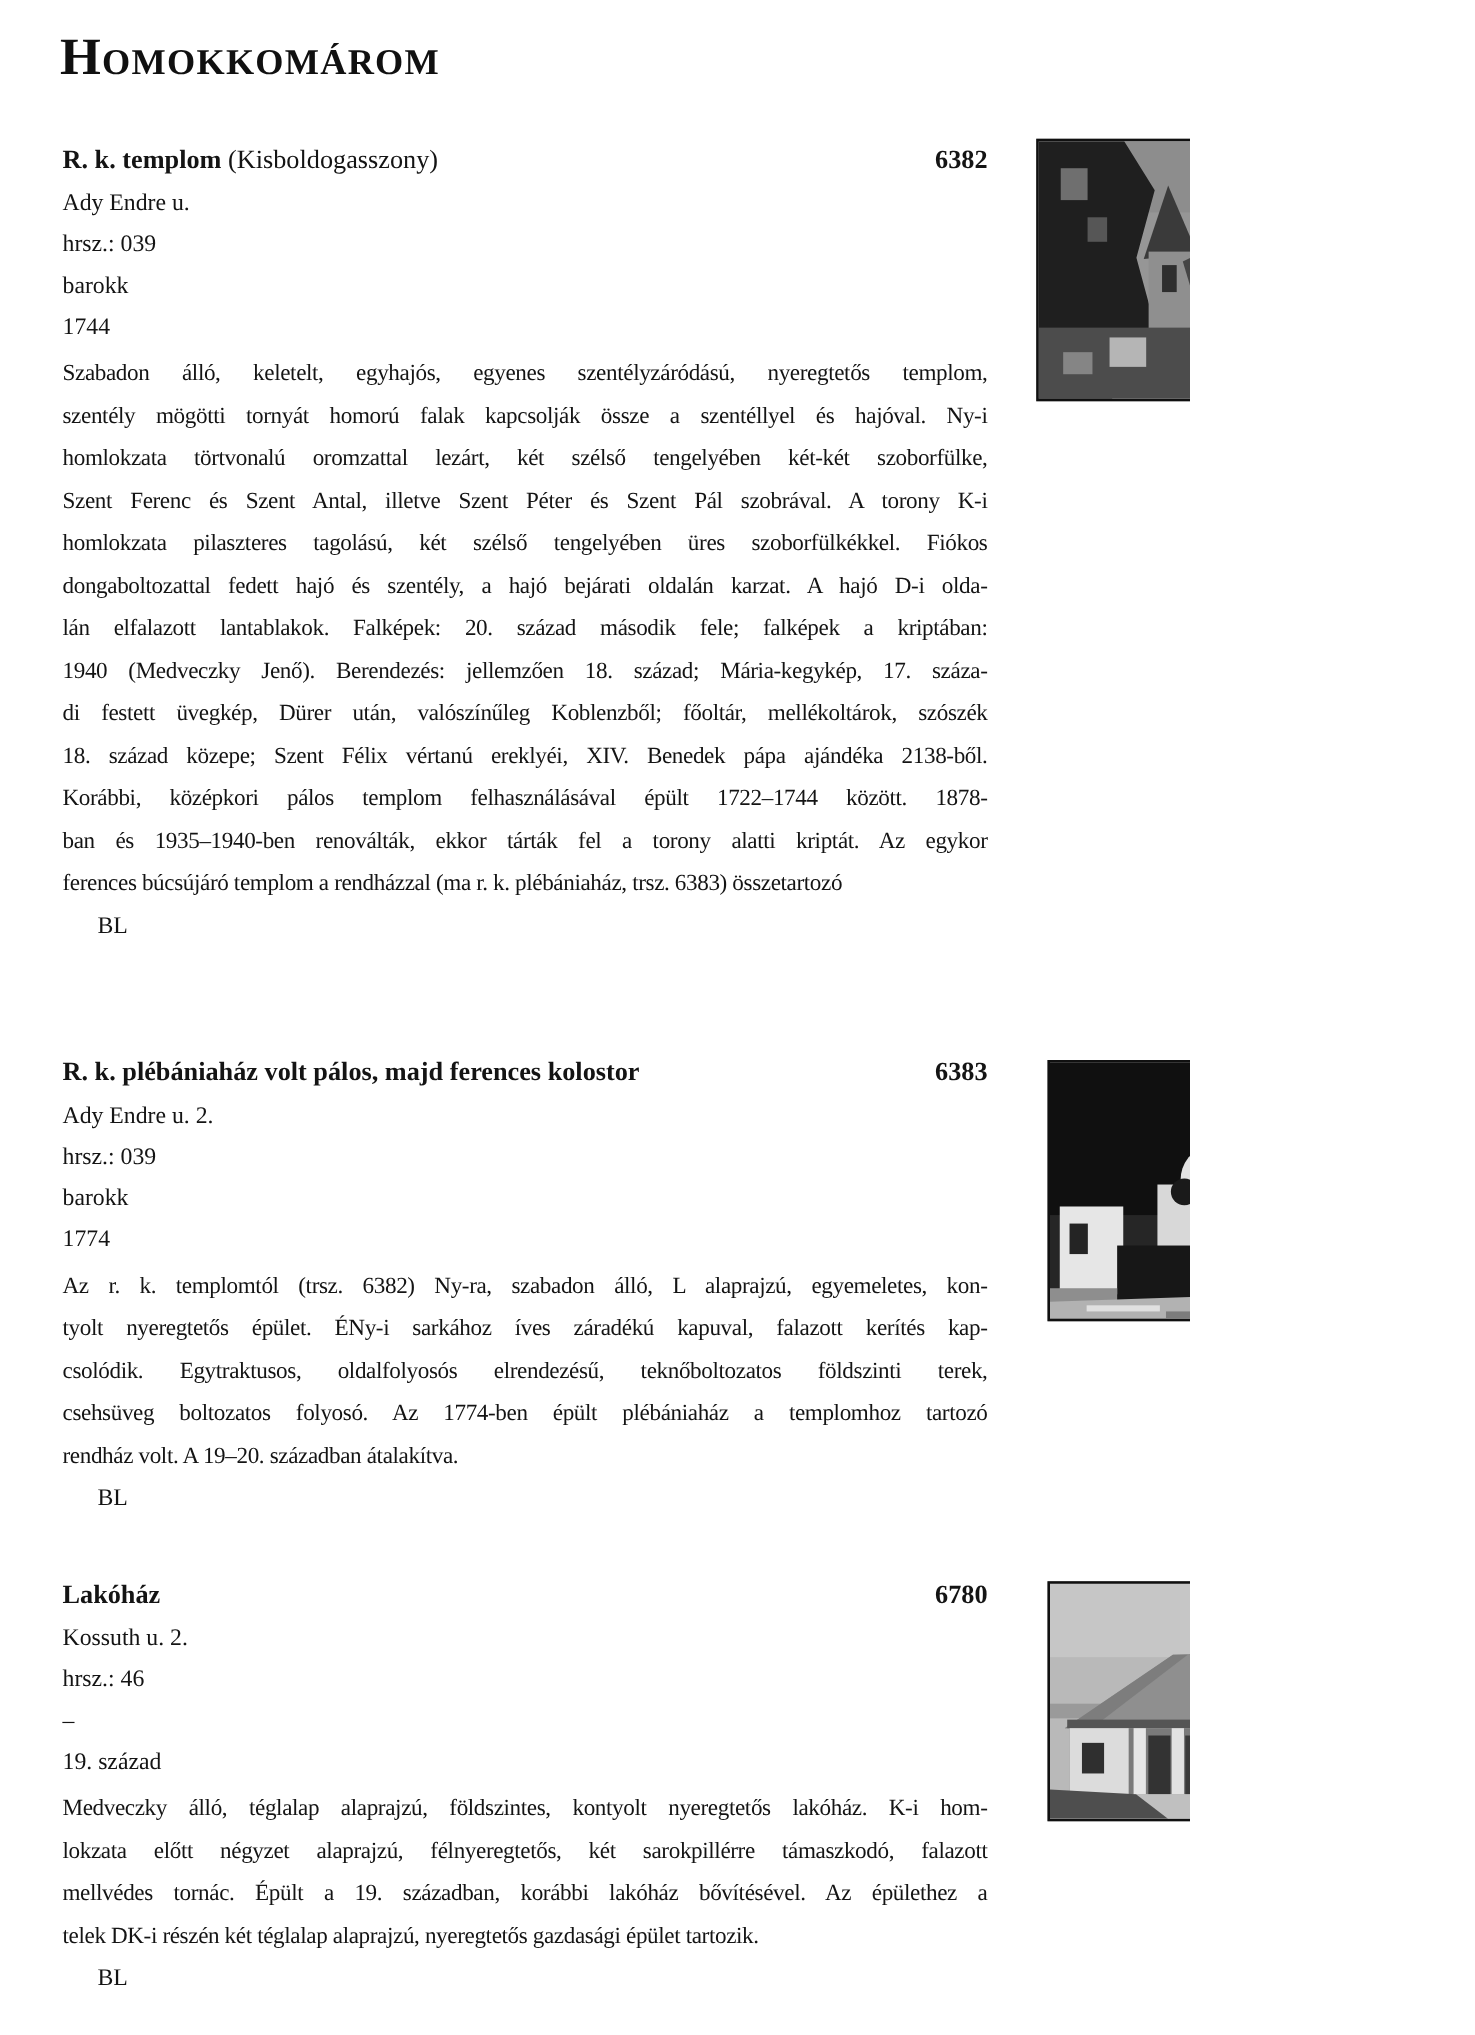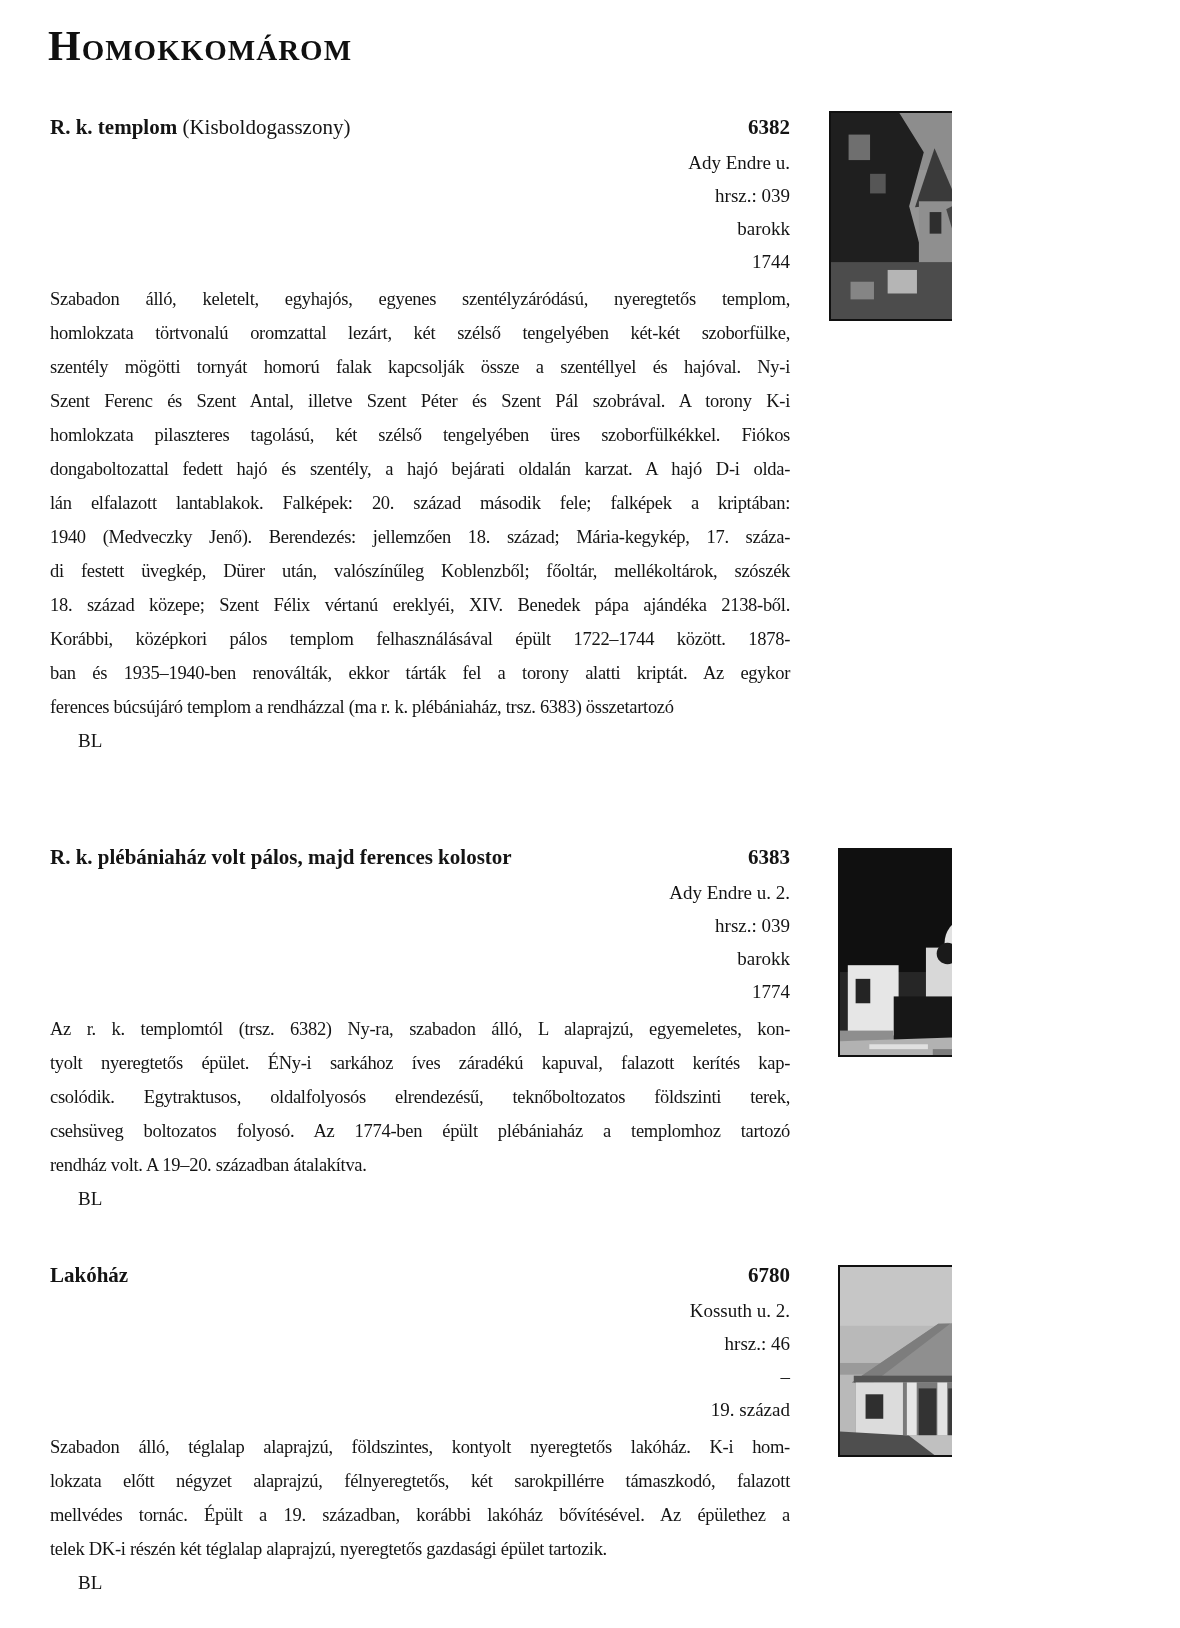--- a/index.html
+++ b/index.html
@@ -15,21 +15,21 @@
   }
   .entry { position:absolute; left:50px; width:740px; }
   .entry-heading {
     display:flex; justify-content:space-between; align-items:baseline;
     font-size:21px; font-weight:bold; line-height:30px; white-space:nowrap;gap:30px;
   }
   .entry-title .title-rest { font-weight:normal; }
   .entry-number { font-weight:bold; }
   .details { margin-top:4px; }
   .details .line {
-    font-size:19px; line-height:33px; white-space:nowrap;text-align:right;
+    font-size:19px; line-height:33px; white-space:nowrap;
   }
   .para { margin-top:4px; }
   .para .line {
     font-size:18.5px; line-height:34px; letter-spacing:-0.3px;
     white-space:nowrap; text-align:justify; text-align-last:justify;
   }
   .para .line:last-child { text-align-last:left; }
   .signature { margin-left:28px; font-size:19px; line-height:34px; }
   figure.photo {
     position:absolute; margin:0; border:2px solid #101010; background:#8a8a8a;
@@ -54,22 +54,22 @@
       <span class="entry-number">6382</span>
     </div>
     <div class="details">
         <div class="line">Ady Endre u.</div>
         <div class="line">hrsz.: 039</div>
         <div class="line">barokk</div>
         <div class="line">1744</div>
       </div>
     <div class="para">
         <div class="line">Szabadon álló, keletelt, egyhajós, egyenes szentélyzáródású, nyeregtetős templom,</div>
+        <div class="line">szentély mögötti tornyát homorú falak kapcsolják össze a szentéllyel és hajóval. Ny-i</div>
         <div class="line">homlokzata törtvonalú oromzattal lezárt, két szélső tengelyében két-két szoborfülke,</div>
-        <div class="line">szentély mögötti tornyát homorú falak kapcsolják össze a szentéllyel és hajóval. Ny-i</div>
         <div class="line">Szent Ferenc és Szent Antal, illetve Szent Péter és Szent Pál szobrával. A torony K-i</div>
         <div class="line">homlokzata pilaszteres tagolású, két szélső tengelyében üres szoborfülkékkel. Fiókos</div>
         <div class="line">dongaboltozattal fedett hajó és szentély, a hajó bejárati oldalán karzat. A hajó D-i olda-</div>
         <div class="line">lán elfalazott lantablakok. Falképek: 20. század második fele; falképek a kriptában:</div>
         <div class="line">1940 (Medveczky Jenő). Berendezés: jellemzően 18. század; Mária-kegykép, 17. száza-</div>
         <div class="line">di festett üvegkép, Dürer után, valószínűleg Koblenzből; főoltár, mellékoltárok, szószék</div>
         <div class="line">18. század közepe; Szent Félix vértanú ereklyéi, XIV. Benedek pápa ajándéka 2138-ből.</div>
         <div class="line">Korábbi, középkori pálos templom felhasználásával épült 1722–1744 között. 1878-</div>
         <div class="line">ban és 1935–1940-ben renoválták, ekkor tárták fel a torony alatti kriptát. Az egykor</div>
         <div class="line">ferences búcsújáró templom a rendházzal (ma r. k. plébániaház, trsz. 6383) összetartozó</div>
@@ -103,21 +103,21 @@
       <span class="entry-title"><b>Lakóház</b><span class="title-rest"></span></span>
       <span class="entry-number">6780</span>
     </div>
     <div class="details">
         <div class="line">Kossuth u. 2.</div>
         <div class="line">hrsz.: 46</div>
         <div class="line">–</div>
         <div class="line">19. század</div>
       </div>
     <div class="para">
-        <div class="line">Szabadon álló, téglalap alaprajzú, földszintes, kontyolt nyeregtetős lakóház. K-i hom-</div>
+        <div class="line">Medveczky álló, téglalap alaprajzú, földszintes, kontyolt nyeregtetős lakóház. K-i hom-</div>
         <div class="line">lokzata előtt négyzet alaprajzú, félnyeregtetős, két sarokpillérre támaszkodó, falazott</div>
         <div class="line">mellvédes tornác. Épült a 19. században, korábbi lakóház bővítésével. Az épülethez a</div>
         <div class="line">telek DK-i részén két téglalap alaprajzú, nyeregtetős gazdasági épület tartozik.</div>
       </div>
     <div class="signature">BL</div>
   </section>
 
   <figure class="photo" style="left:829px; top:111px; width:293px; height:206px;">
     <svg viewBox="0 0 300 210" preserveAspectRatio="none">
       <rect width="300" height="210" fill="#969696"></rect>

